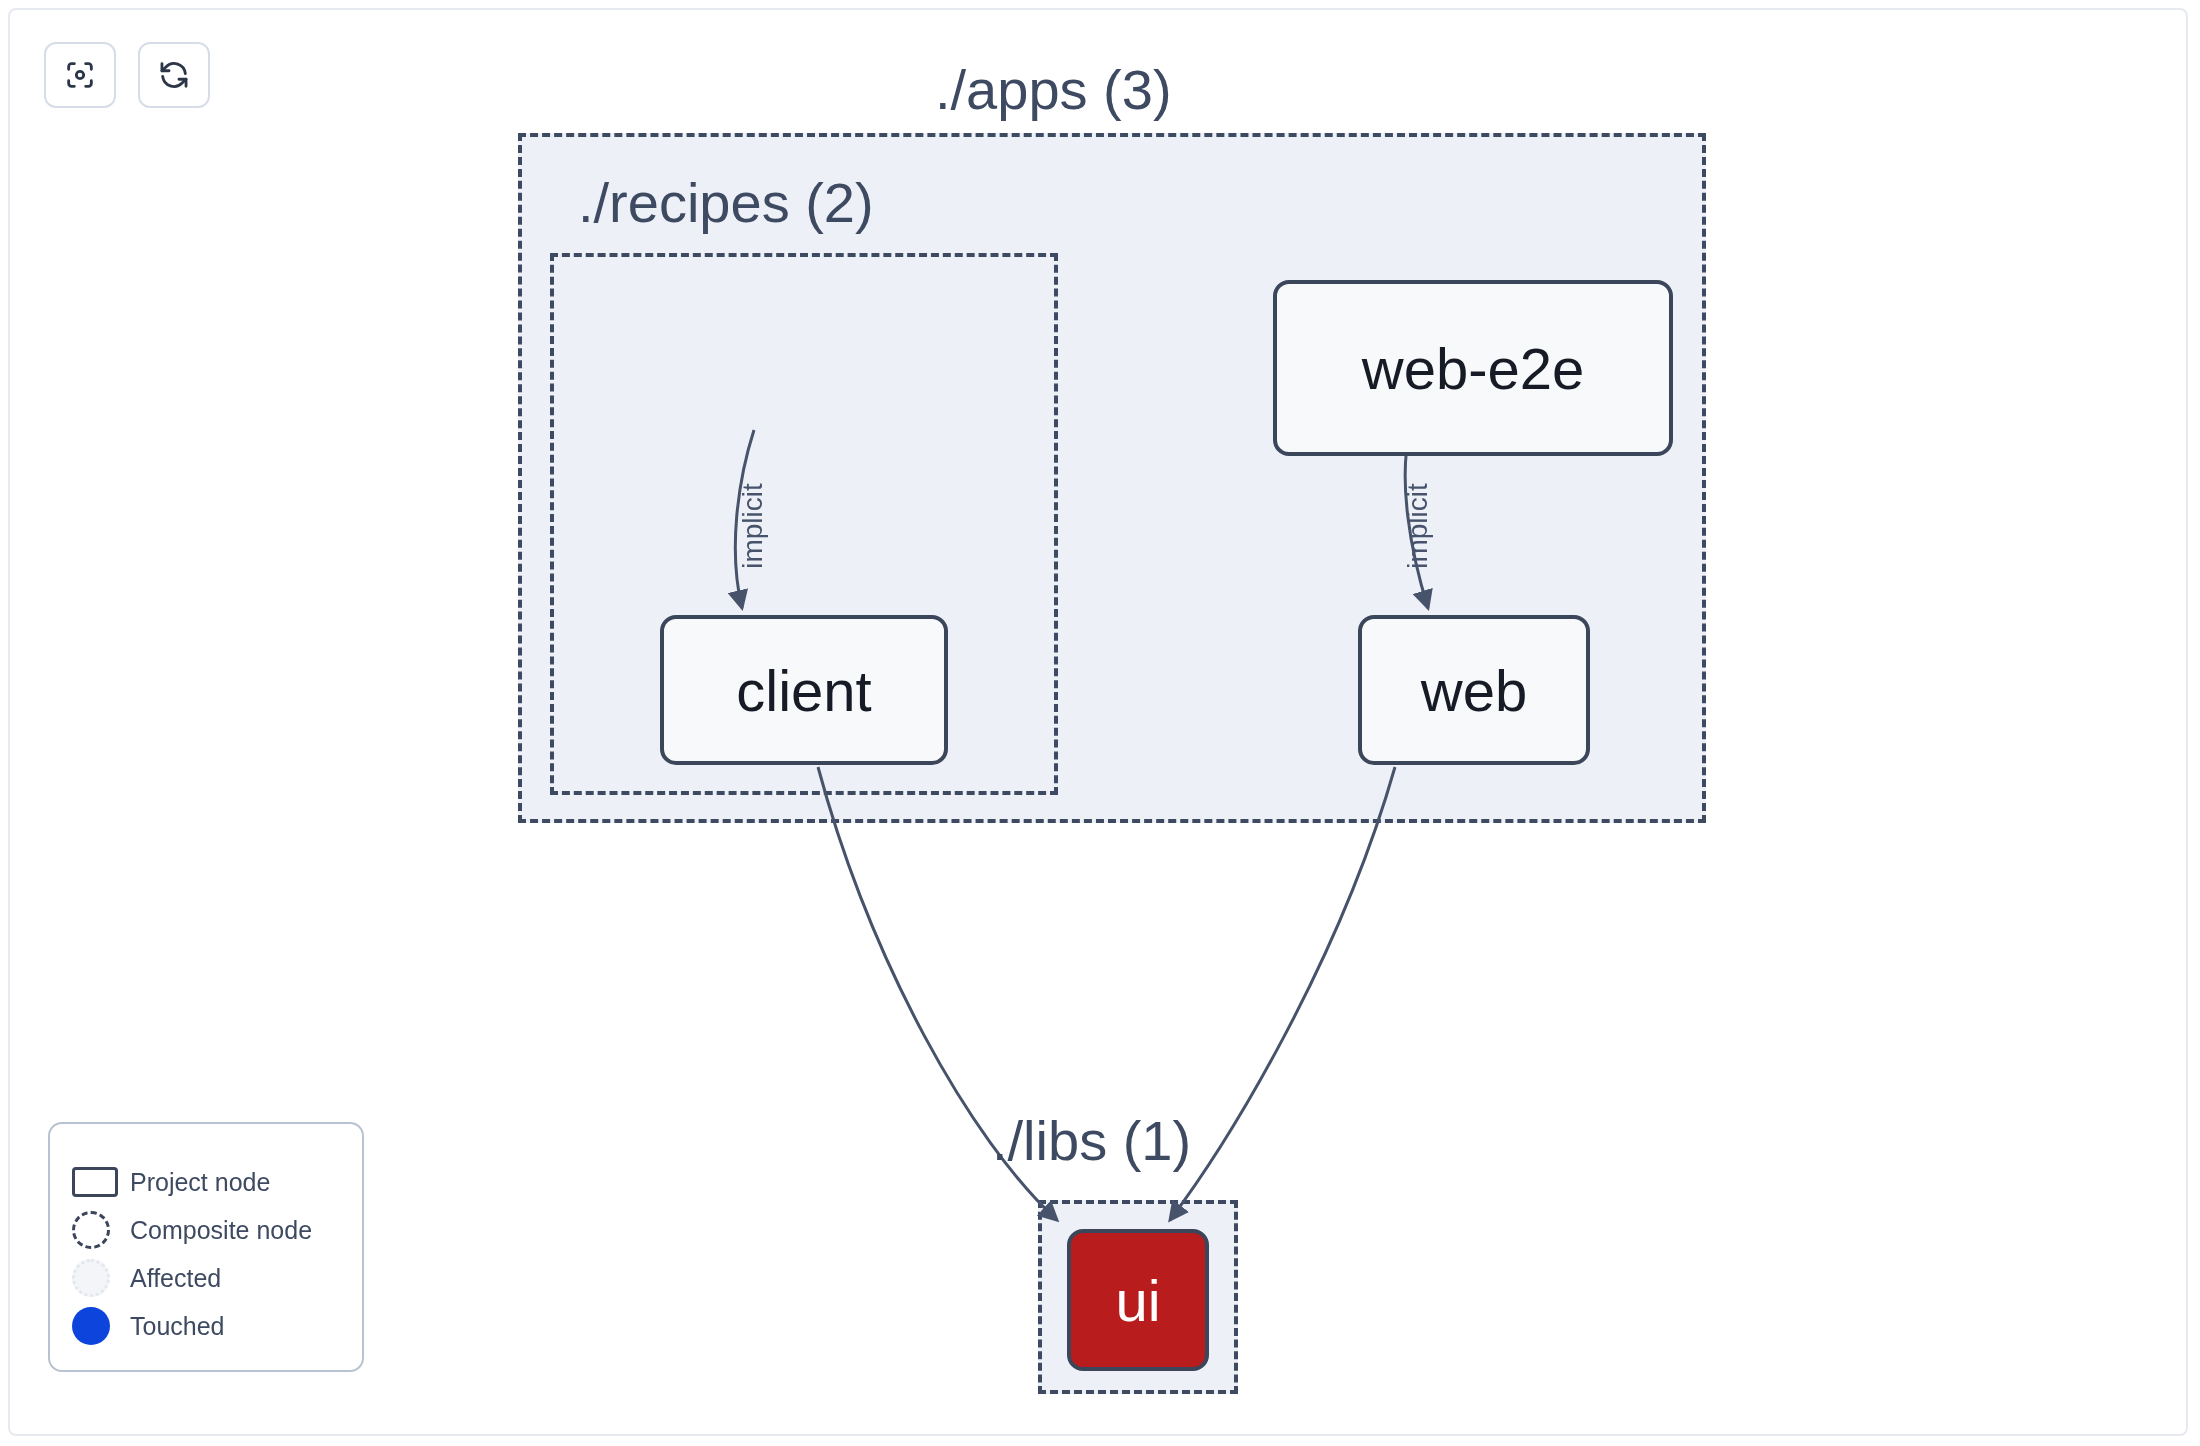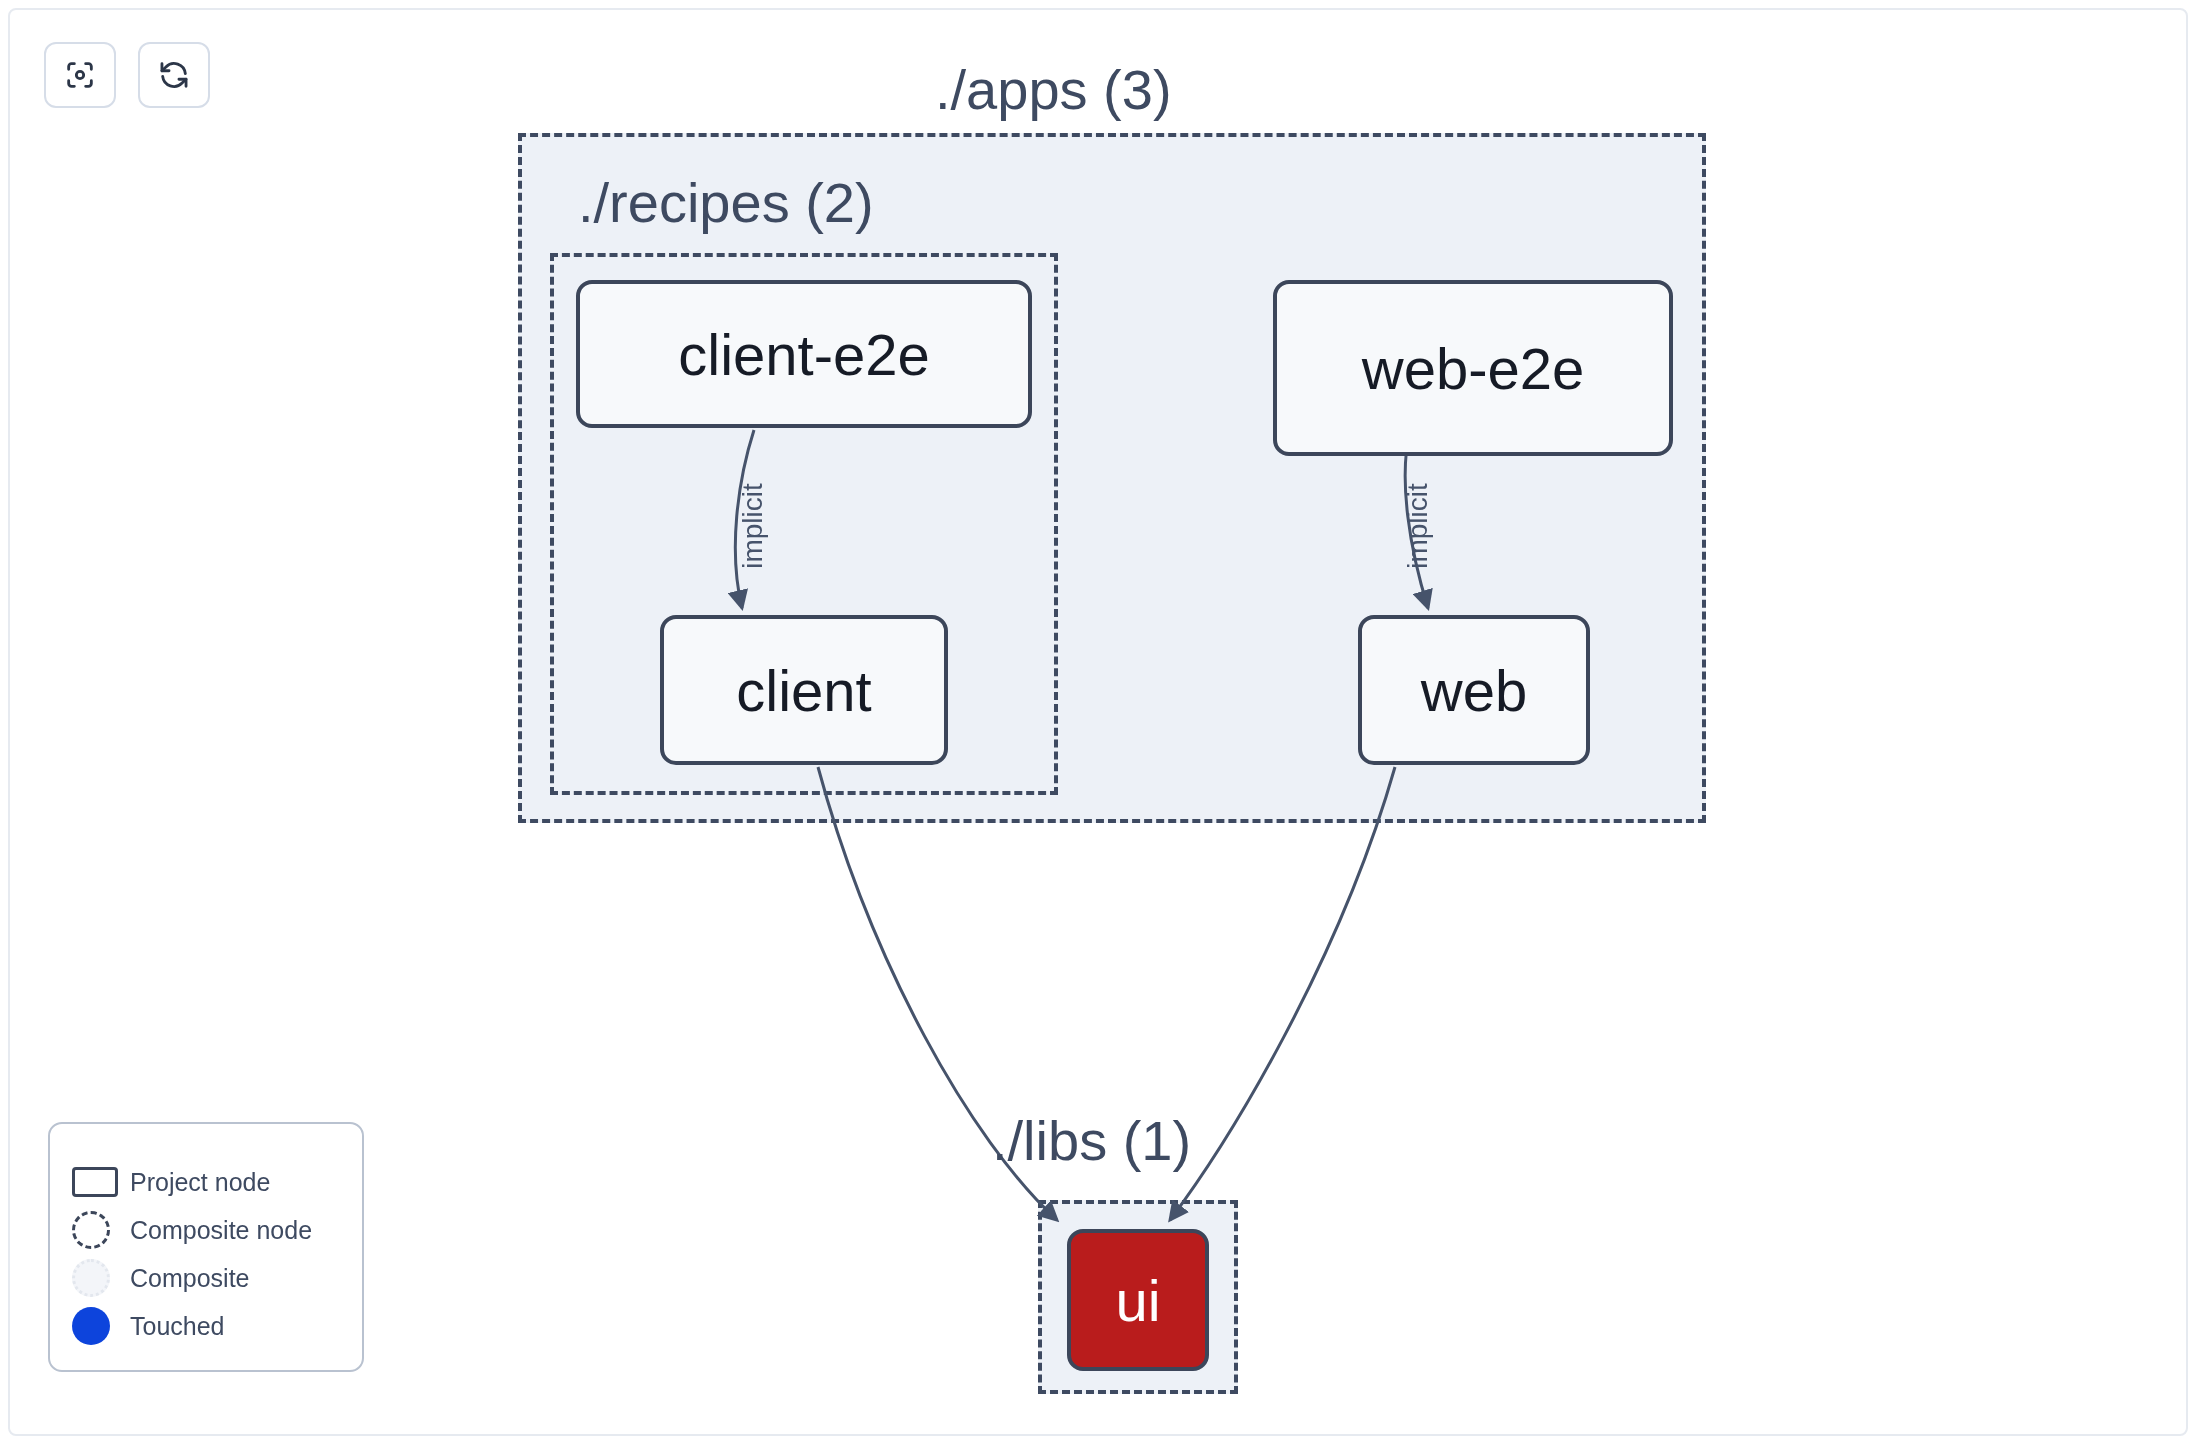--- a/index.html
+++ b/index.html
@@ -108,23 +108,20 @@
       <path d="M 1400 420 C 1388 470 1400 540 1418 598" fill="none" stroke="#46536b" stroke-width="3" marker-end="url(#arrow)"></path>
 
       <path d="M 808 757 C 860 950 960 1130 1047 1210" fill="none" stroke="#46536b" stroke-width="3" marker-end="url(#arrow)"></path>
 
       <path d="M 1385 757 C 1330 950 1220 1130 1160 1210" fill="none" stroke="#46536b" stroke-width="3" marker-end="url(#arrow)"></path>
     </svg>
 
     <div class="edge-label" style="left:700px;top:500px;transform:rotate(-90deg);">implicit</div>
     <div class="edge-label" style="left:1365px;top:500px;transform:rotate(-90deg);">implicit</div>
 
-    <div class="node" style="left:566px;top:270px;width:456px;height:148px;">
-      <span>client-e2e</span>
-    </div>
     <div class="node" style="left:1263px;top:270px;width:400px;height:176px;">
       <span>web-e2e</span>
     </div>
     <div class="node" style="left:650px;top:605px;width:288px;height:150px;">
       <span>client</span>
     </div>
     <div class="node" style="left:1348px;top:605px;width:232px;height:150px;">
       <span>web</span>
     </div>
     <div class="node touched" style="left:1057px;top:1219px;width:142px;height:142px;">
@@ -142,21 +139,21 @@
     <div class="legend-row">
       <span class="legend-swatch">
         <span class="sw-circle-dashed"></span>
       </span>
       <span class="legend-text">Composite node</span>
     </div>
     <div class="legend-row">
       <span class="legend-swatch">
         <span class="sw-circle-affected"></span>
       </span>
-      <span class="legend-text">Composite</span>
+      <span class="legend-text">Affected</span>
     </div>
     <div class="legend-row">
       <span class="legend-swatch">
         <span class="sw-circle-touched"></span>
       </span>
       <span class="legend-text">Touched</span>
     </div>
   </div>
 
 </div>

